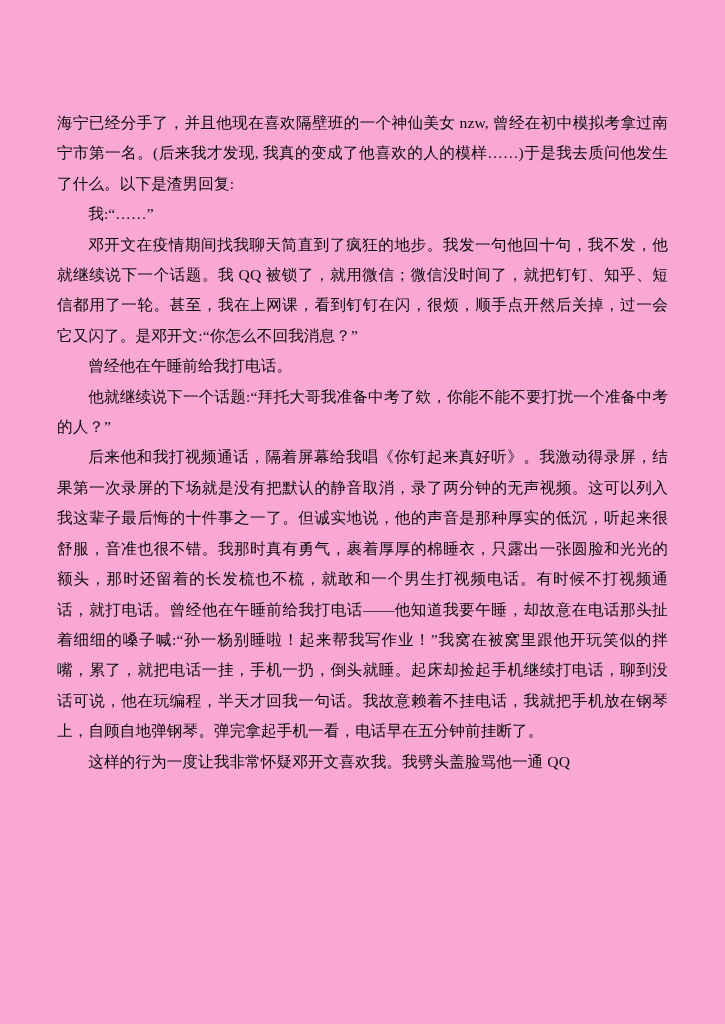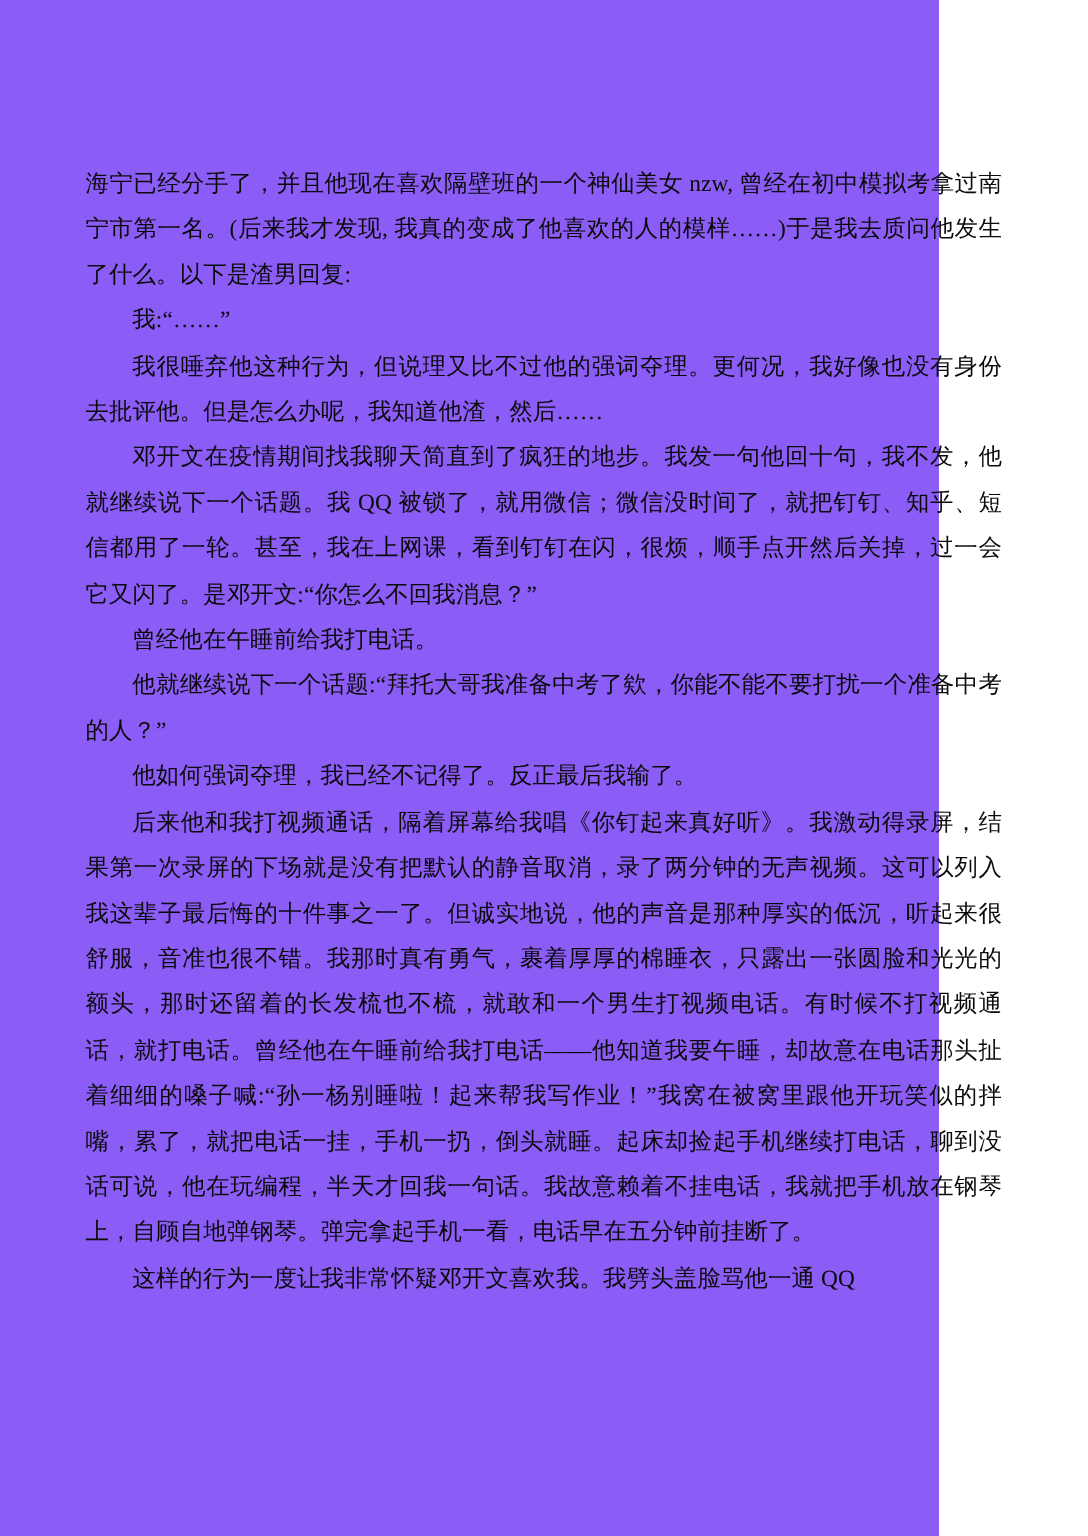--- a/index.html
+++ b/index.html
@@ -9,23 +9,23 @@
   }
   body {
     width: 725px;
     height: 1024px;
     font-family: "Liberation Serif", "DejaVu Serif", serif;
     color: #000000;
     overflow: hidden;
   }
   .page {
     position: relative;
-    width: 626px;
+    width: 725px;
     height: 1024px;
-    background: #8b5cf6;
+    background: #f9a8d4;
     box-sizing: border-box;
   }
   .page-body {
     position: absolute;
     left: 57px;
     top: 108px;
     width: 611px;
   }
   .para {
     margin: 0 0 0 0;
@@ -43,21 +43,19 @@
     text-indent: 0;
   }
 </style>
 </head>
 <body>
 
 <div class="page">
   <div class="page-body">
     <p class="para noindent">海宁已经分手了，并且他现在喜欢隔壁班的一个神仙美女 nzw, 曾经在初中模拟考拿过南宁市第一名。(后来我才发现, 我真的变成了他喜欢的人的模样……)于是我去质问他发生了什么。以下是渣男回复:</p>
     <p class="para indent">我:“……”</p>
-    <p class="para indent">我很唾弃他这种行为，但说理又比不过他的强词夺理。更何况，我好像也没有身份去批评他。但是怎么办呢，我知道他渣，然后……</p>
     <p class="para indent">邓开文在疫情期间找我聊天简直到了疯狂的地步。我发一句他回十句，我不发，他就继续说下一个话题。我 QQ 被锁了，就用微信；微信没时间了，就把钉钉、知乎、短信都用了一轮。甚至，我在上网课，看到钉钉在闪，很烦，顺手点开然后关掉，过一会它又闪了。是邓开文:“你怎么不回我消息？”</p>
     <p class="para indent">曾经他在午睡前给我打电话。</p>
     <p class="para indent">他就继续说下一个话题:“拜托大哥我准备中考了欸，你能不能不要打扰一个准备中考的人？”</p>
-    <p class="para indent">他如何强词夺理，我已经不记得了。反正最后我输了。</p>
     <p class="para indent">后来他和我打视频通话，隔着屏幕给我唱《你钉起来真好听》。我激动得录屏，结果第一次录屏的下场就是没有把默认的静音取消，录了两分钟的无声视频。这可以列入我这辈子最后悔的十件事之一了。但诚实地说，他的声音是那种厚实的低沉，听起来很舒服，音准也很不错。我那时真有勇气，裹着厚厚的棉睡衣，只露出一张圆脸和光光的额头，那时还留着的长发梳也不梳，就敢和一个男生打视频电话。有时候不打视频通话，就打电话。曾经他在午睡前给我打电话——他知道我要午睡，却故意在电话那头扯着细细的嗓子喊:“孙一杨别睡啦！起来帮我写作业！”我窝在被窝里跟他开玩笑似的拌嘴，累了，就把电话一挂，手机一扔，倒头就睡。起床却捡起手机继续打电话，聊到没话可说，他在玩编程，半天才回我一句话。我故意赖着不挂电话，我就把手机放在钢琴上，自顾自地弹钢琴。弹完拿起手机一看，电话早在五分钟前挂断了。</p>
     <p class="para indent">这样的行为一度让我非常怀疑邓开文喜欢我。我劈头盖脸骂他一通 QQ</p>
   </div>
 </div>
 
 </body></html>

